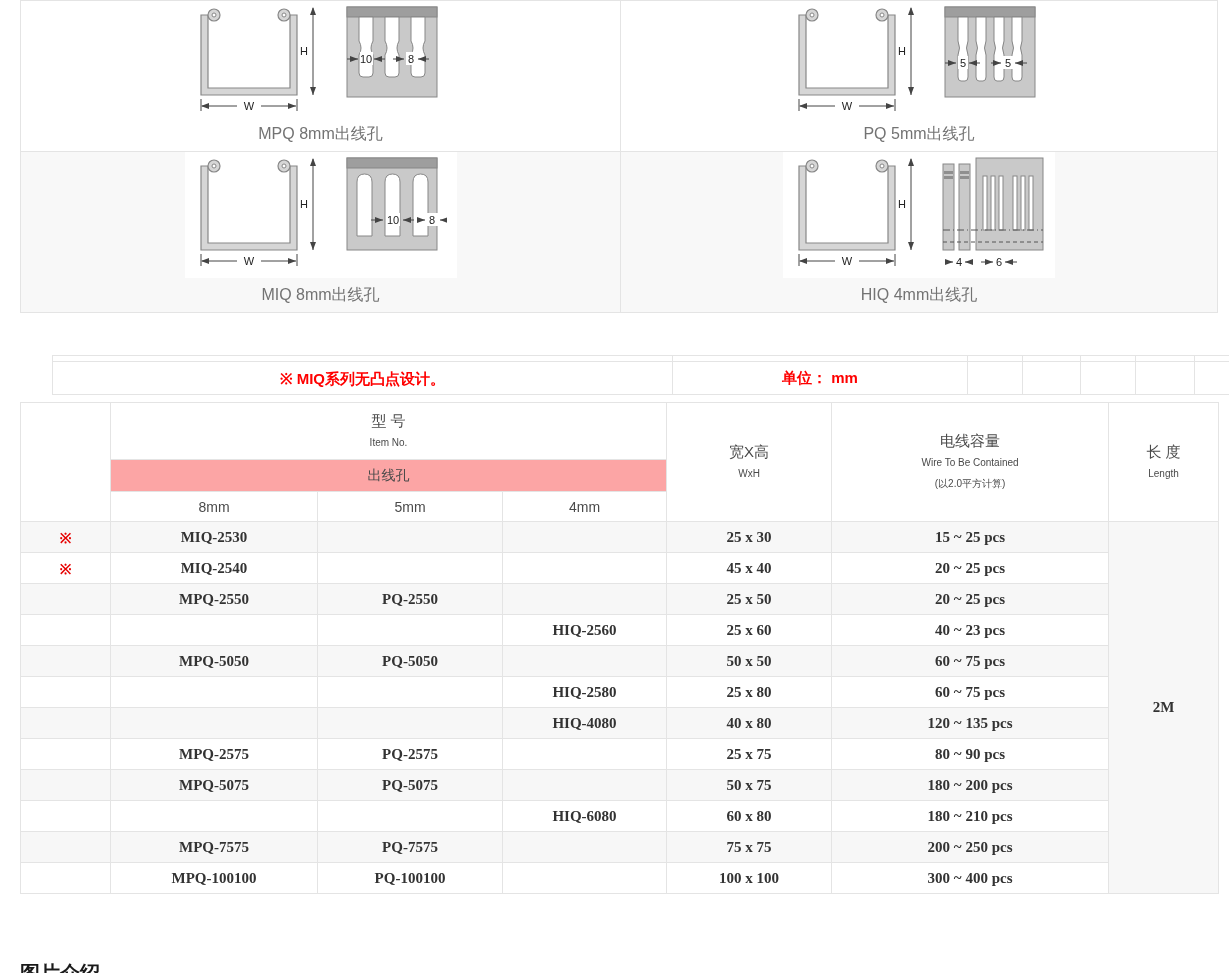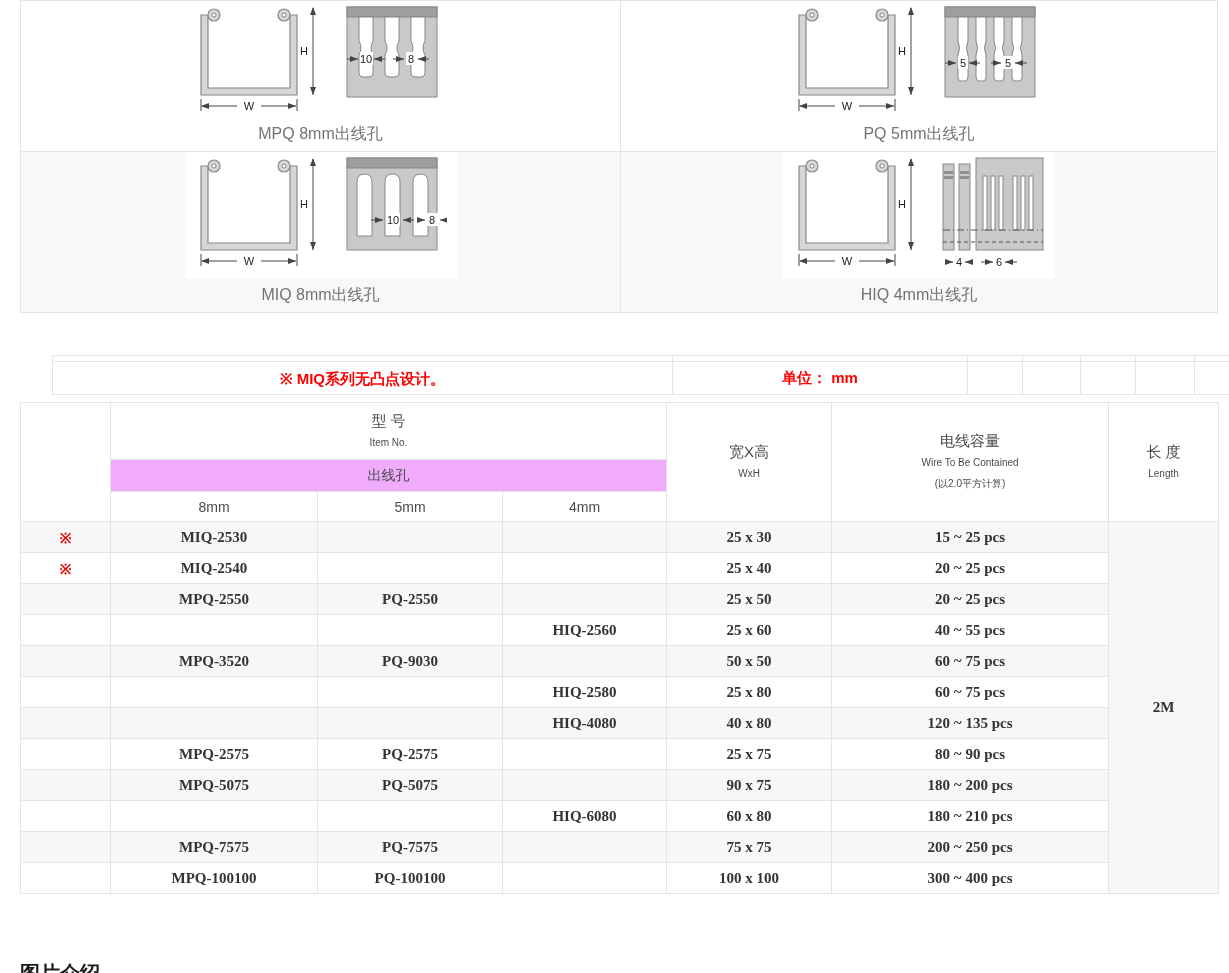--- a/index.html
+++ b/index.html
@@ -37,21 +37,21 @@
 
   
   .spec-table{position:absolute;left:20px;top:402px;width:1198px;}
   .spec-table td{border:1px solid #e4e4e4;text-align:center;vertical-align:middle;padding:0;
                  font-size:14px;color:#4a4a4a;}
   .spec-table tr.hr-a td{height:56px;}
   .spec-table tr.hr-b td{height:31px;}
   .spec-table tr.hr-c td{height:29px;text-align:center;}
   .hzh{font-size:15px;line-height:22px;}
   .hen{font-size:10px;line-height:21px;}
-  .h-outlet{background:#f0abfc;}
+  .h-outlet{background:#fca5a5;}
   .spec-table tr.drow td{height:30px;font-family:"Liberation Serif",serif;
                          font-weight:bold;font-size:15px;color:#333;}
   .spec-table tr.drow td.c-mark{font-family:"Liberation Sans",sans-serif;
                                 font-size:14px;color:#e60000;}
   .spec-table tr.alt td{background:#f7f7f7;}
   .spec-table td.c-len{background:#ffffff;font-family:"Liberation Serif",serif;
                        font-weight:bold;font-size:15px;color:#333;}
 
   
   .section-heading{position:absolute;left:20px;top:961px;font-size:20px;font-weight:bold;
@@ -315,43 +315,43 @@
       <td class="c-m4"></td>
       <td class="c-wxh">25 x 30</td>
       <td class="c-cap">15 ~ 25 pcs</td>
     <td rowspan="12" class="c-len">2M</td>
         </tr>
         <tr class="drow">
       <td class="c-mark">※</td>
       <td class="c-m8">MIQ-2540</td>
       <td class="c-m5"></td>
       <td class="c-m4"></td>
-      <td class="c-wxh">25 x 40</td>
+      <td class="c-wxh">45 x 40</td>
       <td class="c-cap">20 ~ 25 pcs</td>
     </tr>
         <tr class="drow alt">
       <td class="c-mark"></td>
       <td class="c-m8">MPQ-2550</td>
       <td class="c-m5">PQ-2550</td>
       <td class="c-m4"></td>
       <td class="c-wxh">25 x 50</td>
       <td class="c-cap">20 ~ 25 pcs</td>
     </tr>
         <tr class="drow">
       <td class="c-mark"></td>
       <td class="c-m8"></td>
       <td class="c-m5"></td>
       <td class="c-m4">HIQ-2560</td>
       <td class="c-wxh">25 x 60</td>
-      <td class="c-cap">40 ~ 55 pcs</td>
-    </tr>
-        <tr class="drow alt">
-      <td class="c-mark"></td>
-      <td class="c-m8">MPQ-3520</td>
-      <td class="c-m5">PQ-9030</td>
+      <td class="c-cap">40 ~ 23 pcs</td>
+    </tr>
+        <tr class="drow alt">
+      <td class="c-mark"></td>
+      <td class="c-m8">MPQ-5050</td>
+      <td class="c-m5">PQ-5050</td>
       <td class="c-m4"></td>
       <td class="c-wxh">50 x 50</td>
       <td class="c-cap">60 ~ 75 pcs</td>
     </tr>
         <tr class="drow">
       <td class="c-mark"></td>
       <td class="c-m8"></td>
       <td class="c-m5"></td>
       <td class="c-m4">HIQ-2580</td>
       <td class="c-wxh">25 x 80</td>
@@ -371,21 +371,21 @@
       <td class="c-m5">PQ-2575</td>
       <td class="c-m4"></td>
       <td class="c-wxh">25 x 75</td>
       <td class="c-cap">80 ~ 90 pcs</td>
     </tr>
         <tr class="drow alt">
       <td class="c-mark"></td>
       <td class="c-m8">MPQ-5075</td>
       <td class="c-m5">PQ-5075</td>
       <td class="c-m4"></td>
-      <td class="c-wxh">90 x 75</td>
+      <td class="c-wxh">50 x 75</td>
       <td class="c-cap">180 ~ 200 pcs</td>
     </tr>
         <tr class="drow">
       <td class="c-mark"></td>
       <td class="c-m8"></td>
       <td class="c-m5"></td>
       <td class="c-m4">HIQ-6080</td>
       <td class="c-wxh">60 x 80</td>
       <td class="c-cap">180 ~ 210 pcs</td>
     </tr>

